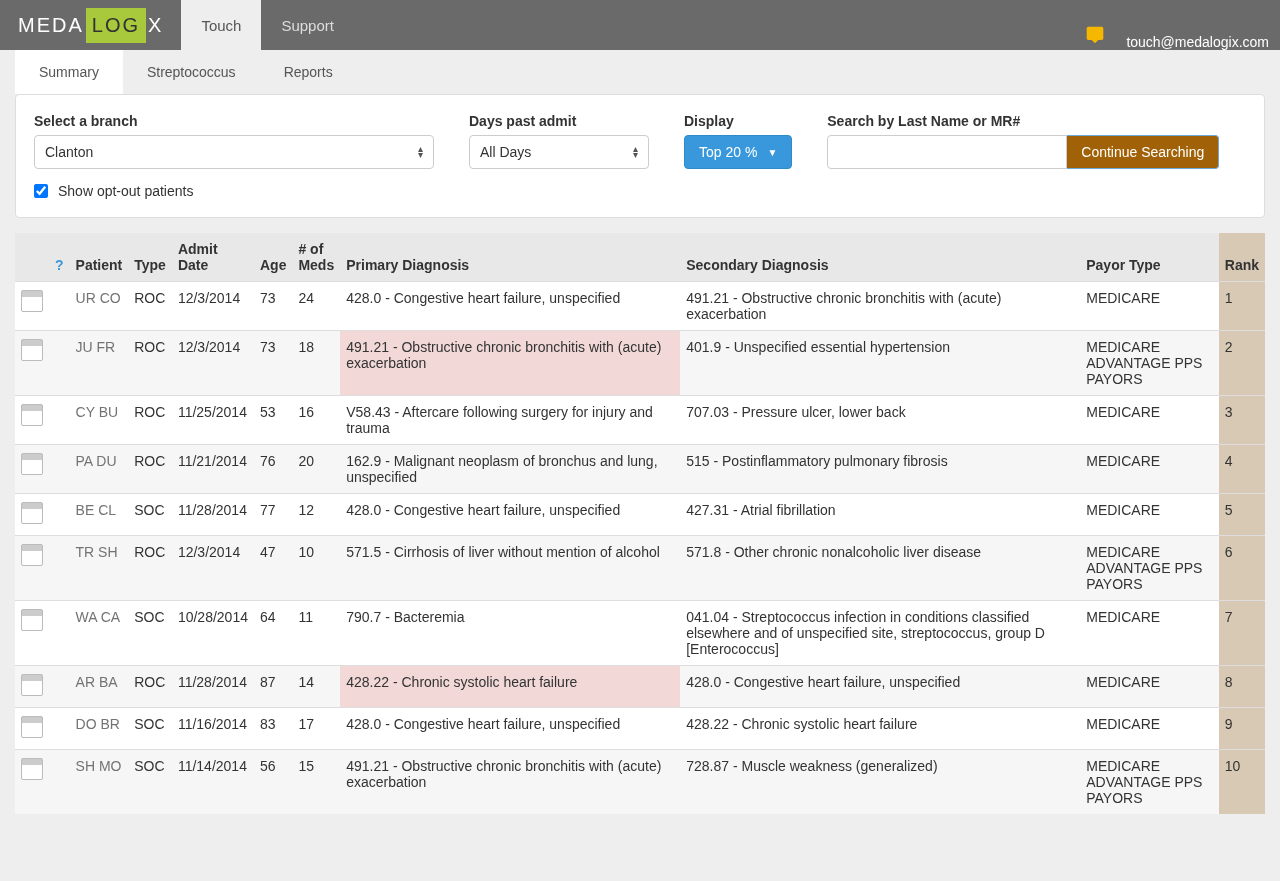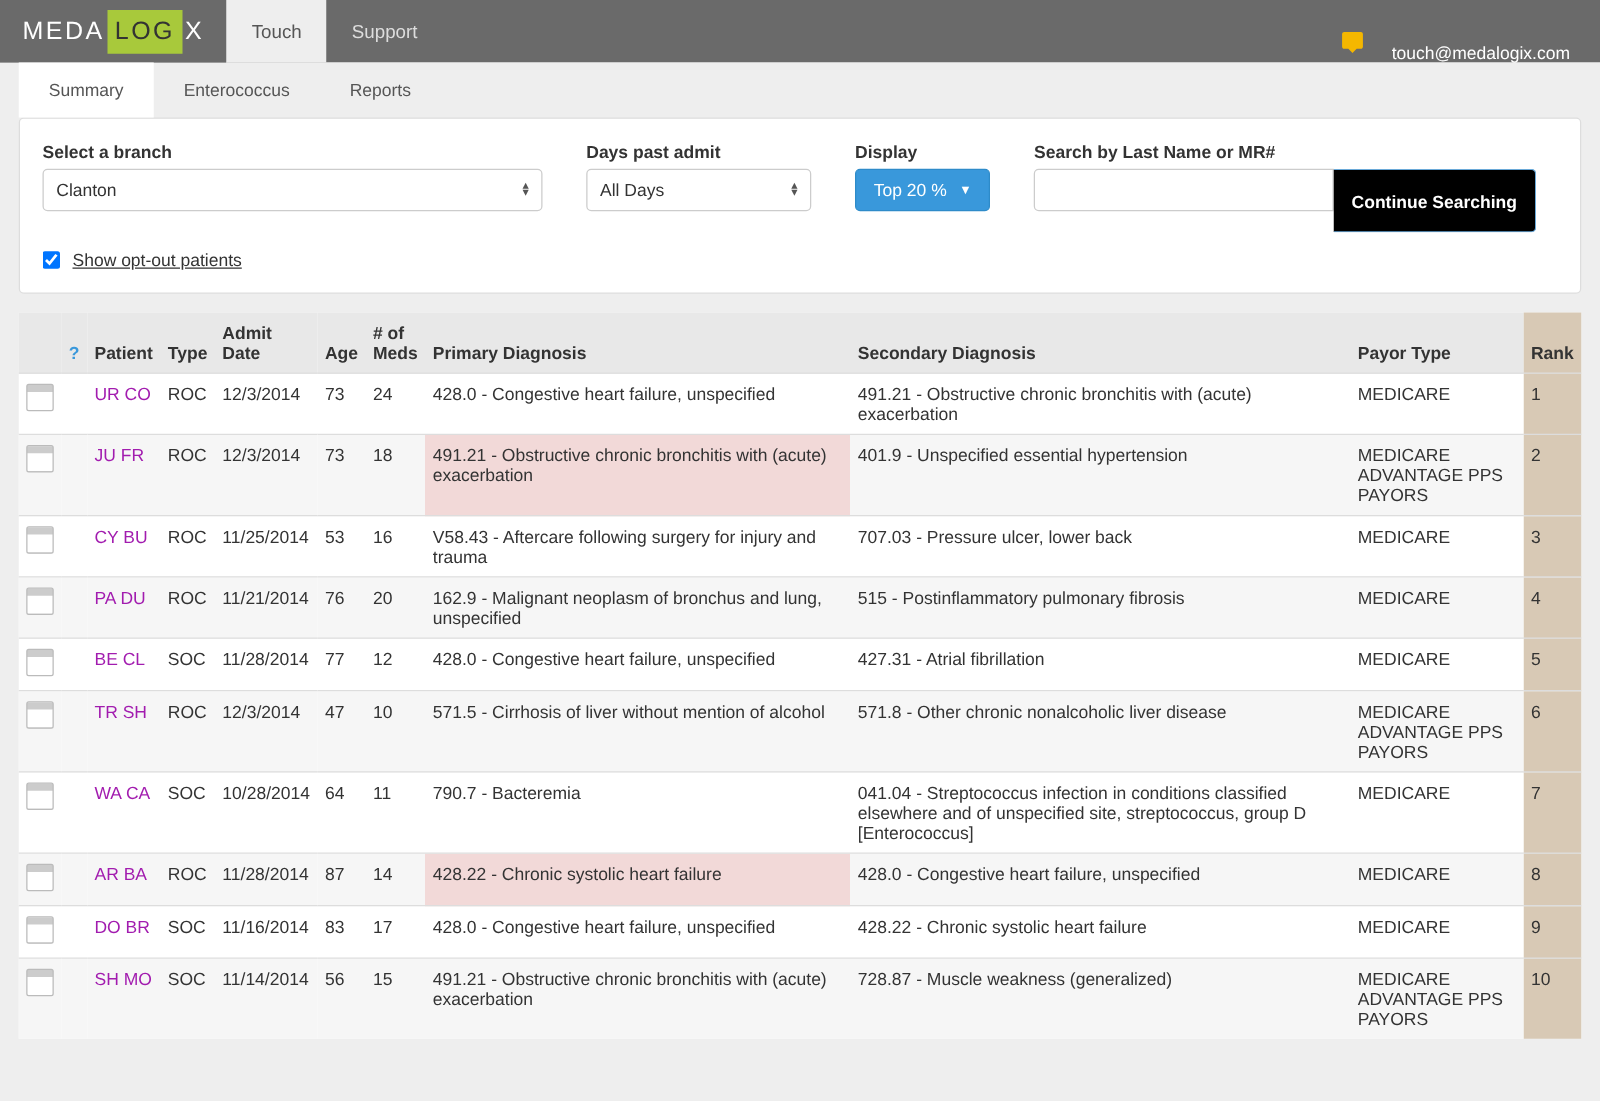--- a/index.html
+++ b/index.html
@@ -4,46 +4,46 @@
 <style>
 * { box-sizing: border-box; margin: 0; padding: 0; }
 body { font-family: "Helvetica Neue", Helvetica, Arial, sans-serif; font-size: 14px; color: #333; background: #eee; }
 .topbar { background: #6a6a6a; height: 50px; display: flex; align-items: flex-end; }
 .logo { background: #6a6a6a; height: 50px; display:flex;align-items:center;padding:0 18px;font-size:20px;color:#fff;letter-spacing:2px;font-weight:300;}
 .logo .logx { background:#a8c93b; color:#333; padding:6px 6px; margin:0 2px; font-weight:500;}
 .navtab { height:50px; display:flex;align-items:center;padding:0 20px; color:#ddd; cursor:pointer; font-size:15px;margin-top:32px;}
 .navtab.active { background:#eee; color:#555;}
 .topbar-spacer{flex:1;}
 .chat-icon{color:#f5b700;font-size:20px;margin-right:20px;}
-.email{color:#fff;margin-right:24px;}
+.email{color:#fff;margin-right:11px;}
 .tabs { background:#eee; display:flex; padding-left:15px;}
 .tab { padding:14px 24px; color:#555; cursor:pointer; font-size:14px;}
 .tab.active { background:#fff; }
 .panel { background:#fff; margin:0 15px; border:1px solid #ddd; border-radius:4px; padding:18px; }
 .filters { display:flex; gap:35px; }
 .filter-group { display:flex; flex-direction:column; gap:6px; }
 .filter-group label { font-weight:bold; font-size:14px; }
 .sel { height:34px; border:1px solid #ccc; border-radius:4px; padding:4px 24px 4px 10px; font-size:14px; background:#fff; position:relative; display:flex;align-items:center;min-width:180px;}
 .sel-caret{position:absolute;right:10px;top:50%;transform:translateY(-50%);font-size:10px;color:#555;line-height:6px;}
 .sel.branch{width:400px;}
 .btn-primary{background:#3998db;color:#fff;border:1px solid #2e8bc9;border-radius:4px;padding:8px 14px;font-size:14px;display:flex;align-items:center;gap:10px;cursor:pointer;}
 .btn-primary .caret{font-size:10px;}
 .search-row{display:flex;}
 .search-row input{width:240px;height:34px;border:1px solid #ccc;border-radius:4px 0 0 4px;padding:4px 10px;font-size:14px;}
-.btn-search{background:#000000;color:#fff;border:1px solid #6aa9d8;border-left:none;border-radius:0 4px 4px 0;padding:0 14px;font-size:14px;cursor:pointer;height:51px;font-weight:bold;}
-.opt-out{margin-top:14px;display:flex;align-items:center;gap:10px;text-decoration:underline;}
+.btn-search{background:#a16207;color:#fff;border:1px solid #6aa9d8;border-left:none;border-radius:0 4px 4px 0;padding:0 14px;font-size:14px;cursor:pointer;height:34px;}
+.opt-out{margin-top:14px;display:flex;align-items:center;gap:10px;}
 .opt-out input{width:14px;height:14px;}
 .table-wrap{margin:15px;}
 table{width:100%;border-collapse:collapse;background:#fff;font-size:14px;}
 thead th{background:#e8e8e8;text-align:left;padding:8px 6px;border-bottom:1px solid #ddd;font-weight:bold;vertical-align:bottom;}
 tbody td{padding:8px 6px;border-top:1px solid #ddd;vertical-align:top;}
 tbody tr:nth-child(even){background:#f6f6f6;}
 .qmark{color:#3998db;font-weight:bold;}
 .cal-icon{display:inline-block;width:22px;height:22px;border:1px solid #bbb;border-radius:2px;background:linear-gradient(#ccc 30%,#fff 30%);}
-.patient-link{color:#a21caf;cursor:pointer;}
+.patient-link{color:#737373;cursor:pointer;}
 td.rank{background:#d8c9b5;text-align:left;}
 th.rank{background:#d8c9b5;}
 td.hl{background:#f2d9d8;}
 </style>
 </head>
 <body>
 
 <div class="topbar">
   <div class="logo">
     <span>MEDA</span>
@@ -56,21 +56,21 @@
   <div class="chat-icon">
     <svg width="22" height="20" viewBox="0 0 24 24" fill="#f5b700">
         <path d="M20 2H4c-1.1 0-2 .9-2 2v12c0 1.1.9 2 2 2h4l4 4 4-4h4c1.1 0 2-.9 2-2V4c0-1.1-.9-2-2-2z"></path>
       </svg>
   </div>
   <div class="email">touch@medalogix.com</div>
 </div>
 
 <div class="tabs">
   <div class="tab active">Summary</div>
-  <div class="tab">Enterococcus</div>
+  <div class="tab">Streptococcus</div>
   <div class="tab">Reports</div>
 </div>
 
 <div class="panel">
   <div class="filters">
     <div class="filter-group">
       <label>Select a branch</label>
       <div class="sel branch">
         <span>Clanton</span>
         <span class="sel-caret">▴<br>▾</span>

